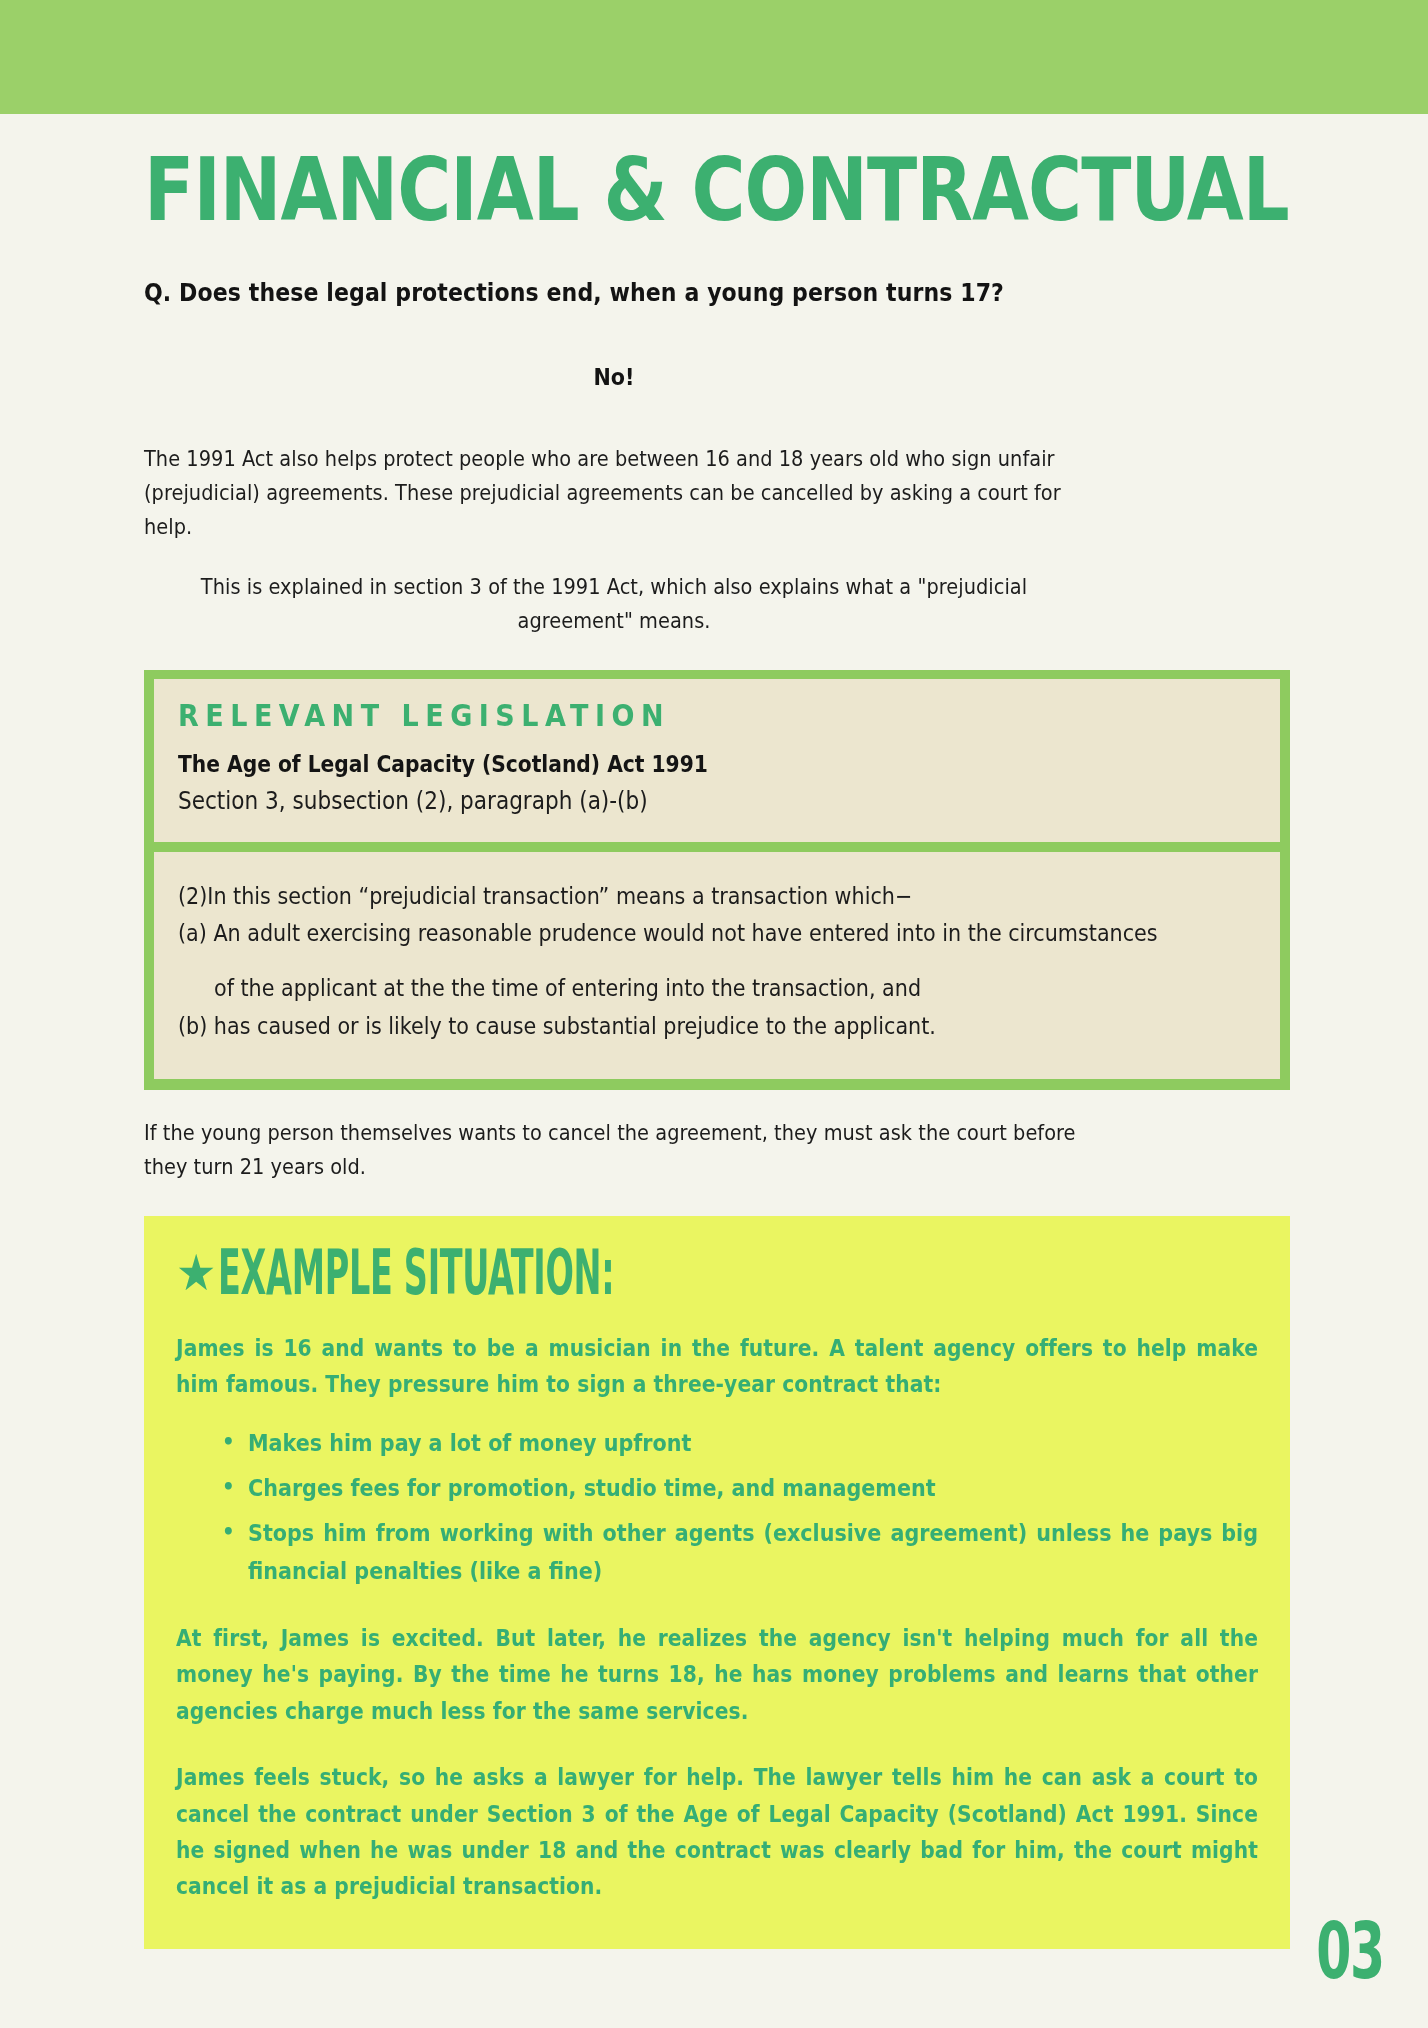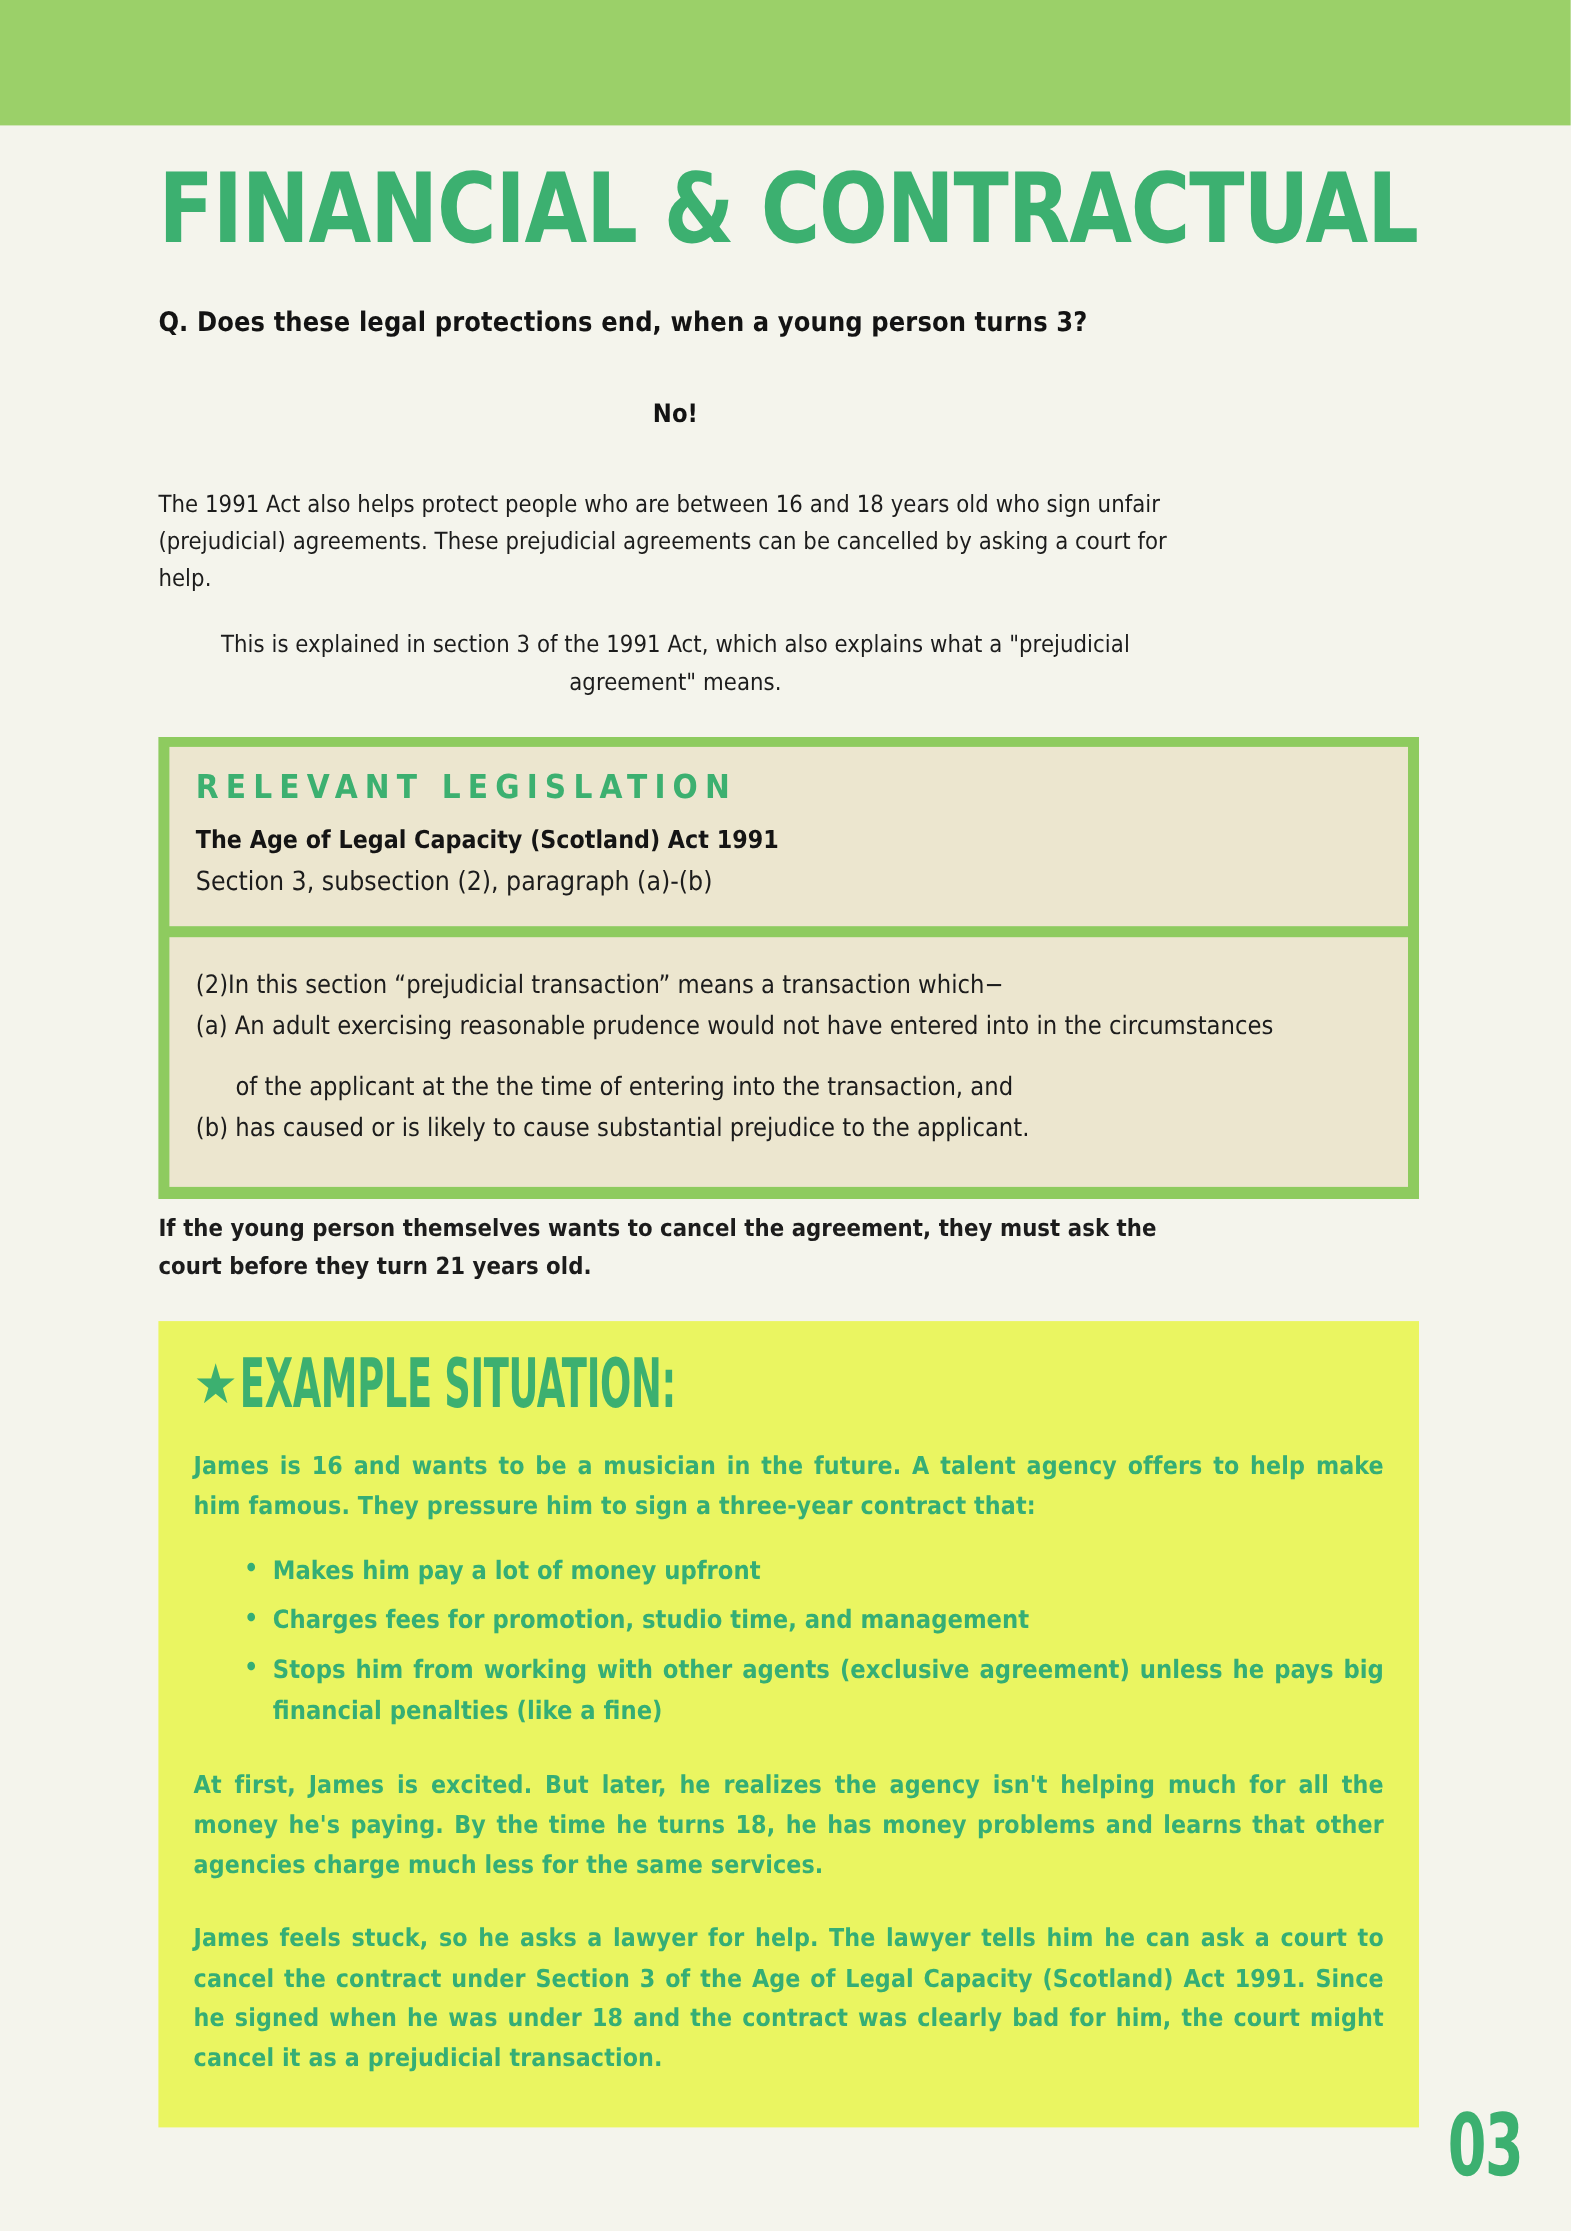--- a/index.html
+++ b/index.html
@@ -72,21 +72,21 @@
   .body-para {
     font-family: "Liberation Sans Narrow", "DejaVu Sans Condensed", "Liberation Sans", sans-serif;
     font-weight: 400;
     font-size: 21.5px;
     line-height: 1.58;
     color: #1c1c1c;
     letter-spacing: 0.05px;
   }
   .para-1 { margin-top: 52px; }
   .para-2 { margin-top: 26px; text-align: center; }
-  .para-3 { margin-top: 11px; font-weight: bold; }
+  .para-3 { margin-top: 26px; }
 
   
   .legislation-box {
     margin-top: 32px;
     background: #8ecb5f;
     border: 0;
     padding: 9px 10px 11px 10px;
     width: 1146px;
   }
   .leg-head {
@@ -216,21 +216,21 @@
 </style>
 </head>
 <body>
 
 <div class="top-band"></div>
 
 <div class="page">
 
   <h1 class="main-title">FINANCIAL &amp; CONTRACTUAL</h1>
 
-  <p class="question">Q. Does these legal protections end, when a young person turns 3?</p>
+  <p class="question">Q. Does these legal protections end, when a young person turns 17?</p>
 
   <p class="answer">No!</p>
 
   <p class="body-para para-1">The 1991 Act also helps protect people who are between 16 and 18 years old who sign unfair (prejudicial) agreements. These prejudicial agreements can be cancelled by asking a court for help.</p>
 
   <p class="body-para para-2">This is explained in section 3 of the 1991 Act, which also explains what a "prejudicial agreement" means.</p>
 
   <div class="legislation-box">
 
     <div class="leg-head">

